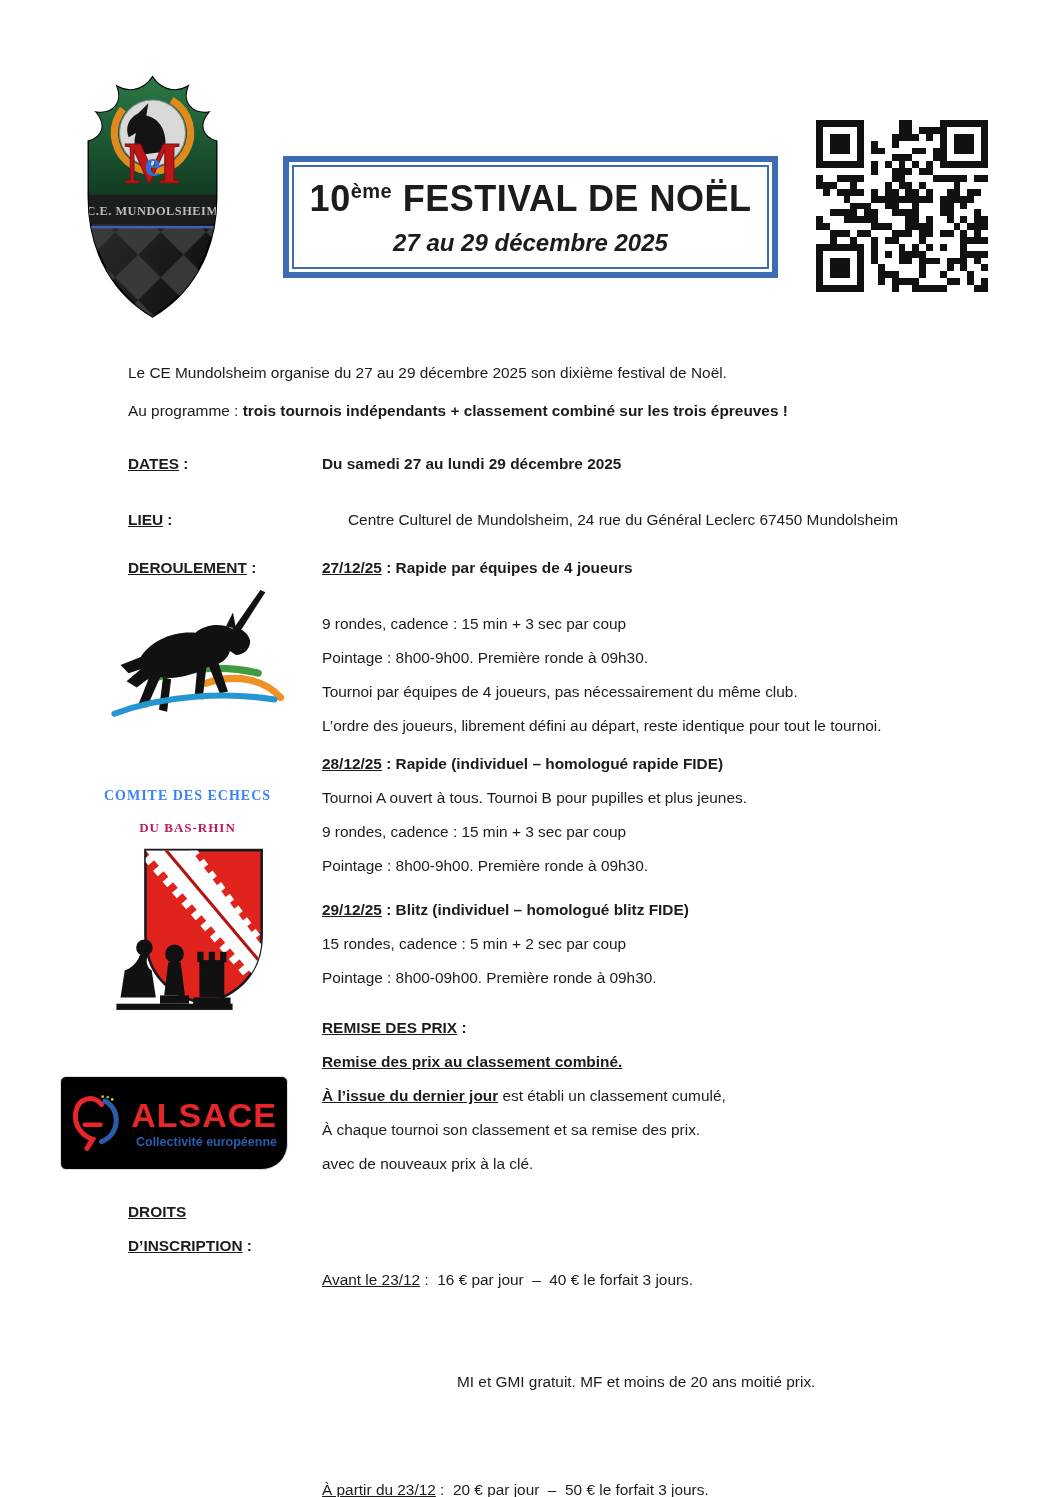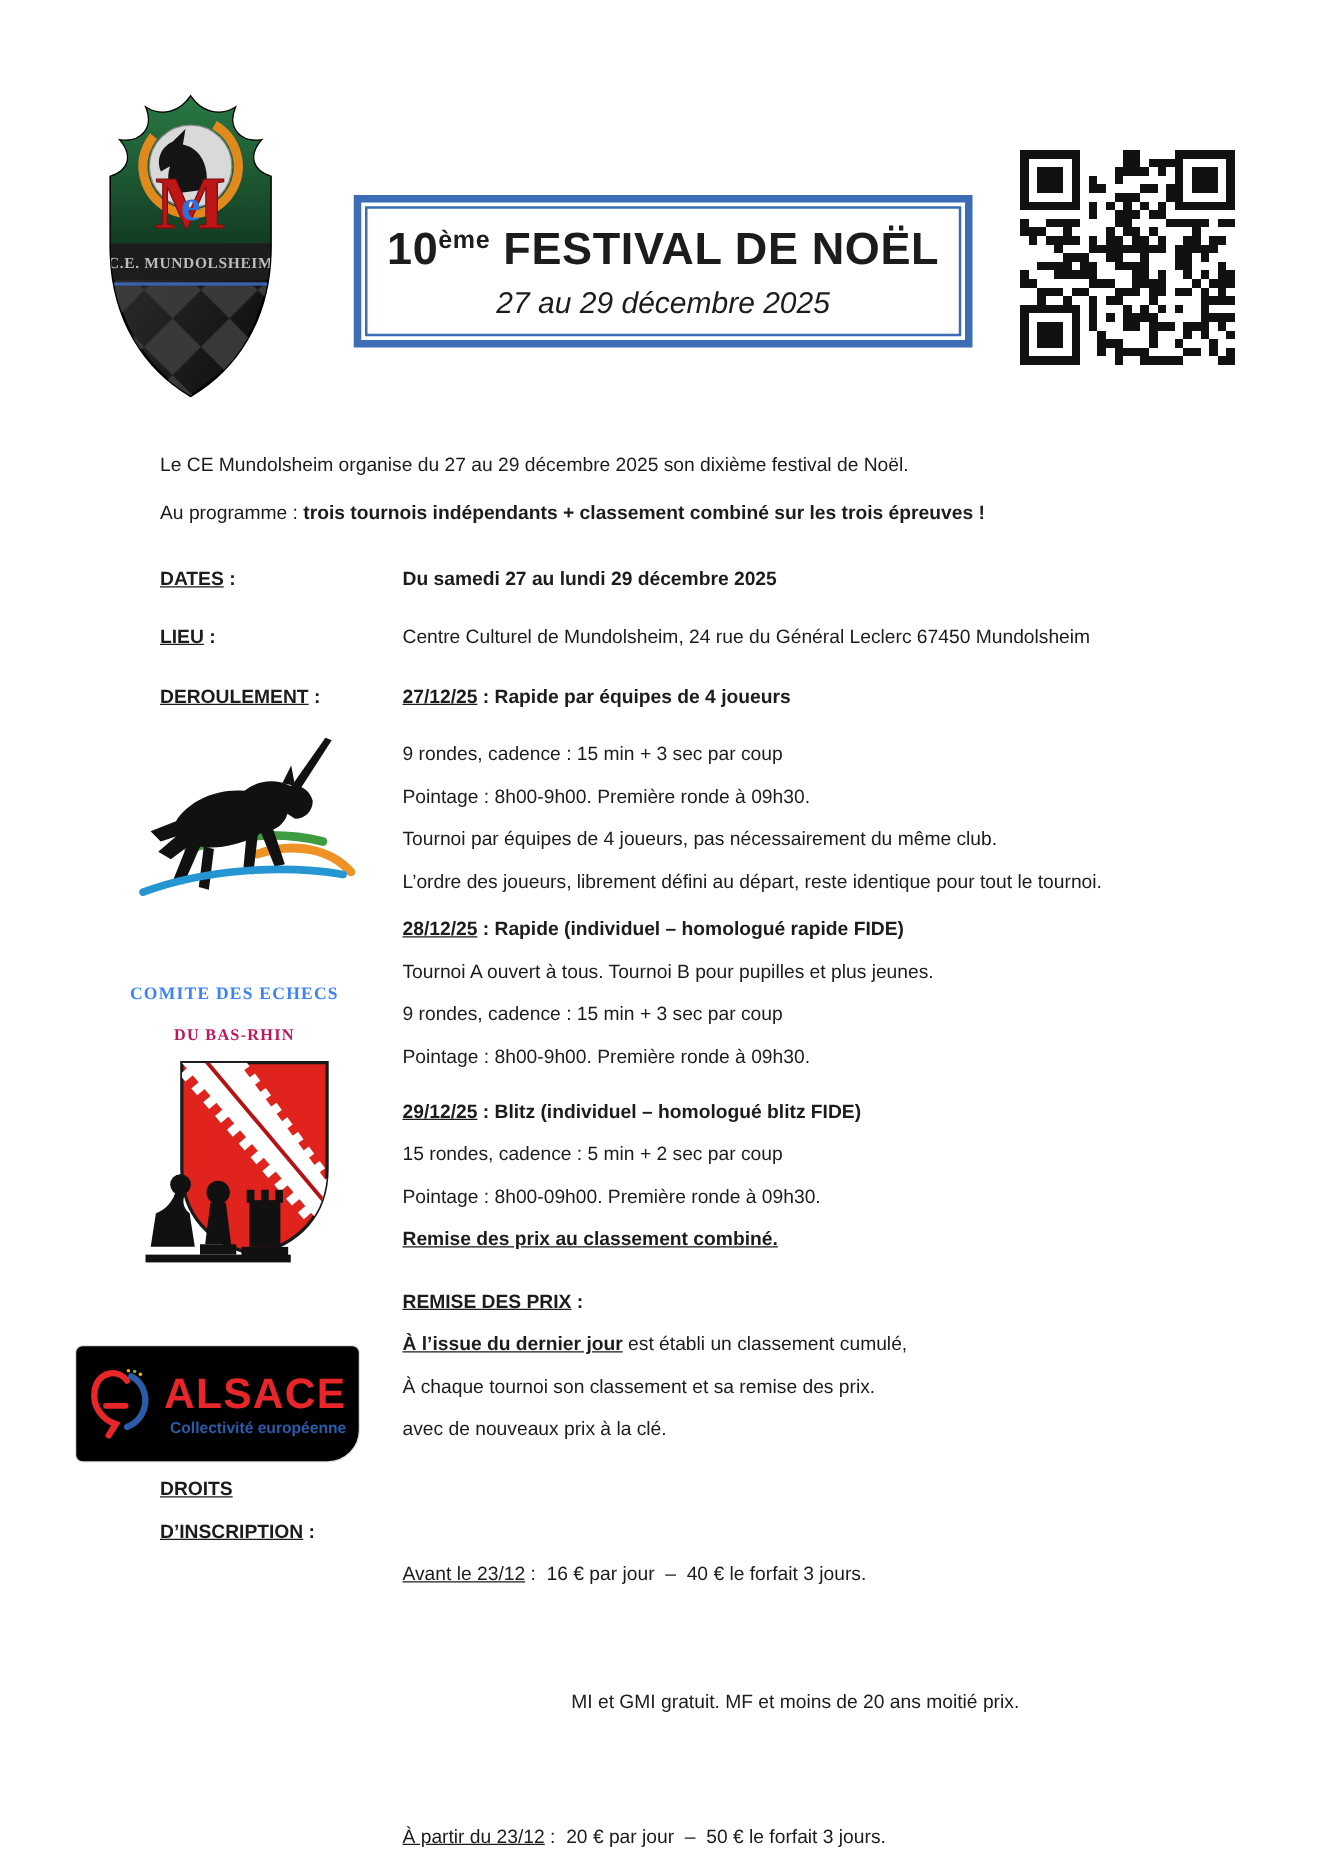--- a/index.html
+++ b/index.html
@@ -7,21 +7,21 @@
         font-family:"Liberation Sans",sans-serif;color:#1c1c1c;}
 
   
   .crest{position:absolute;left:70px;top:73px;width:165px;height:248px;}
   .title-box{position:absolute;left:283px;top:156px;width:495px;height:122px;
              border:6px solid #3b6cb4;box-sizing:border-box;background:#fff;}
   .title-inner{position:absolute;inset:3px;border:2px solid #3b6cb4;
                display:flex;flex-direction:column;align-items:center;justify-content:center;gap:9px;}
   .title-line{font-size:36px;font-weight:bold;letter-spacing:.5px;white-space:nowrap;}
   .title-line sup{font-size:20px;font-weight:bold;vertical-align:super;line-height:0;}
-  .subtitle{font-size:24px;font-weight:normal;font-style:italic;}
+  .subtitle{font-size:24px;font-weight:bold;font-style:italic;}
   .qr{position:absolute;left:816px;top:120px;width:172px;height:172px;}
 
   
   .unicorn{position:absolute;left:105px;top:582px;width:185px;height:152px;}
   .comite{position:absolute;left:90px;top:788px;width:195px;text-align:center;}
   .comite .c1{font-family:"Liberation Serif",serif;font-weight:bold;font-size:14px;letter-spacing:1px;color:#3b82f6;}
   .comite .c2{font-family:"Liberation Serif",serif;font-weight:bold;font-size:13px;letter-spacing:1px;color:#be185d;margin-top:16px;}
   .comite svg{margin-top:10px;width:156px;height:166px;}
   .alsace{position:absolute;left:60px;top:1076px;width:228px;height:94px;background:#000000;
           border:1px solid #e0e0e0;border-radius:6px 6px 26px 6px;box-sizing:border-box;
@@ -33,21 +33,21 @@
   
   .content{position:absolute;left:128px;top:354px;width:852px;font-size:15.4px;line-height:34px;}
   .intro .line{line-height:38px;}
   .intro{margin-bottom:17px;}
   .row{display:flex;}
   .labelcol{width:194px;flex:none;font-weight:bold;}
   .bodycol{flex:1;white-space:pre-wrap;}
   .ul{text-decoration:underline;}
   .b{font-weight:bold;}
   .indent{margin-left:194px;white-space:pre-wrap;}
-  .mt4{margin-top:4px;}.mt6{margin-top:6px;}.mt10{margin-top:10px;}.mt12{margin-top:12px;}.mt14{margin-top:14px;}.mt16{margin-top:16px;}
+  .mt4{margin-top:4px;}.mt6{margin-top:6px;}.mt10{margin-top:10px;}.mt12{margin-top:22px;gap:26px;}.mt14{margin-top:14px;}.mt16{margin-top:16px;}
 </style>
 </head>
 <body>
 
 <div class="page">
 
   <svg class="crest" viewBox="0 0 160 240">
     <defs>
       <linearGradient id="gGreen" x1="0" y1="0" x2="0" y2="1">
         <stop offset="0" stop-color="#2b7a46"></stop>
@@ -489,23 +489,23 @@
     <div class="indent">L’ordre des joueurs, librement défini au départ, reste identique pour tout le tournoi.</div>
 
     <div class="indent b mt4"><span class="ul">28/12/25</span><span> : Rapide (individuel – homologué rapide FIDE)</span></div>
     <div class="indent">Tournoi A ouvert à tous. Tournoi B pour pupilles et plus jeunes.</div>
     <div class="indent">9 rondes, cadence : 15 min + 3 sec par coup</div>
     <div class="indent">Pointage : 8h00-9h00. Première ronde à 09h30.</div>
 
     <div class="indent b mt10"><span class="ul">29/12/25</span><span> : Blitz (individuel – homologué blitz FIDE)</span></div>
     <div class="indent">15 rondes, cadence : 5 min + 2 sec par coup</div>
     <div class="indent">Pointage : 8h00-09h00. Première ronde à 09h30.</div>
+    <div class="indent b mt16"><span class="ul">REMISE DES PRIX</span><span> :</span></div>
+
     <div class="indent b ul">Remise des prix au classement combiné.</div>
-
-    <div class="indent b mt16"><span class="ul">REMISE DES PRIX</span><span> :</span></div>
     <div class="indent"><span class="b ul">À l’issue du dernier jour</span><span> est établi un classement cumulé,</span></div>
     <div class="indent">À chaque tournoi son classement et sa remise des prix.</div>
     <div class="indent">avec de nouveaux prix à la clé.</div>
 
     <div class="row mt14">
       <div class="labelcol">
         <div><span class="ul">DROITS</span></div>
         <div><span class="ul">D’INSCRIPTION</span><span> :</span></div>
       </div>
       <div class="bodycol">

